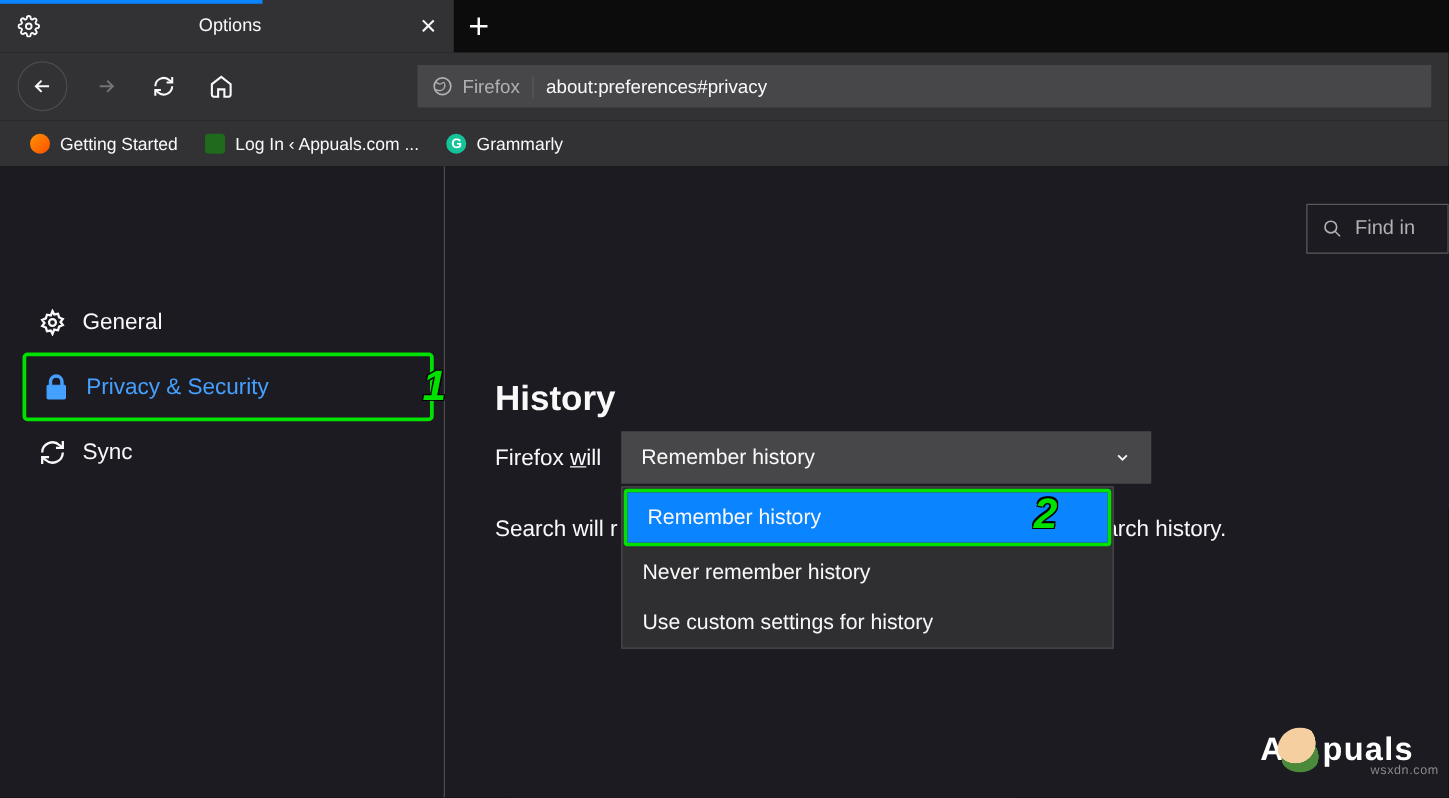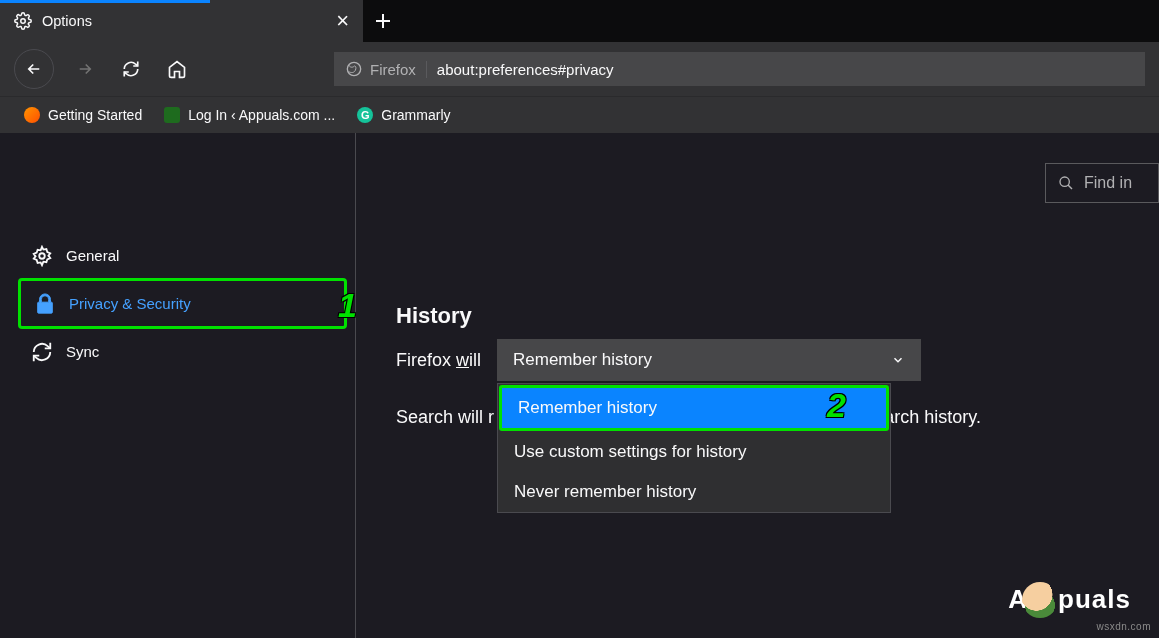--- a/index.html
+++ b/index.html
@@ -12,20 +12,21 @@
     color: #f9f9fa;
     overflow: hidden;
     position: relative;
   }
   
   .tabbar {
     height: 42px;
     background: #0c0c0d;
     display: flex;
     align-items: stretch;
+    text-align: center;
   }
   .tab {
     width: 335px;
     background: #323234;
     display: flex;
     align-items: center;
     padding: 0 14px;
     gap: 10px;
     position: relative;
   }
@@ -141,21 +142,21 @@
     width: 355px;
     background: #1c1b22;
     border-right: 1px solid #4a4a4f;
     padding-top: 100px;
   }
   .sidebar-item {
     display: flex;
     align-items: center;
     gap: 14px;
     padding: 14px 22px 14px 66px;
-    font-size: 15px;
+    font-size: 18px;
     color: #f9f9fa;
     cursor: pointer;
     position: relative;
   }
   .sidebar-item .icon {
     width: 24px;
     height: 24px;
     position: absolute;
     left: 30px;
     display: flex;
@@ -197,21 +198,21 @@
     display: flex;
     align-items: center;
     padding: 0 12px;
     gap: 10px;
     color: #b1b1b3;
     font-size: 16px;
     min-width: 88px;
     background: #1c1b22;
   }
   .section-heading {
-    font-size: 22px;
+    font-size: 28px;
     font-weight: 600;
     margin-top: 140px;
   }
   .setting-row {
     display: flex;
     align-items: center;
     gap: 16px;
     margin-top: 10px;
     font-size: 18px;
   }
@@ -256,21 +257,21 @@
   .description {
     margin-top: 26px;
     font-size: 18px;
     color: #f9f9fa;
     white-space: nowrap;
   }
   
   .watermark {
     position: absolute;
     right: 8px;
-    bottom: 6px;
+    bottom: 16px;
     font-size: 10px;
     color: #8a8a8a;
     letter-spacing: 0.5px;
   }
   .appuals-mark {
     position: absolute;
     right: 28px;
     bottom: 20px;
     font-size: 26px;
     font-weight: 800;
@@ -429,24 +430,24 @@
           </span>
         </div>
         <div class="dropdown-list">
           <div class="opt-highlight">
             <div class="dropdown-option selected">
               <span>Remember history</span>
               <span class="marker" style="right:40px; top:-2px;">2</span>
             </div>
           </div>
           <div class="dropdown-option">
-            <span>Use custom settings for history</span>
+            <span>Never remember history</span>
           </div>
           <div class="dropdown-option">
-            <span>Never remember history</span>
+            <span>Use custom settings for history</span>
           </div>
         </div>
       </div>
     </div>
 
     <div class="description">
       <span>Search will r</span><span style="visibility:hidden">emember your browsing, download, for</span><span>m, and search history.</span>
     </div>
 
   </div>

